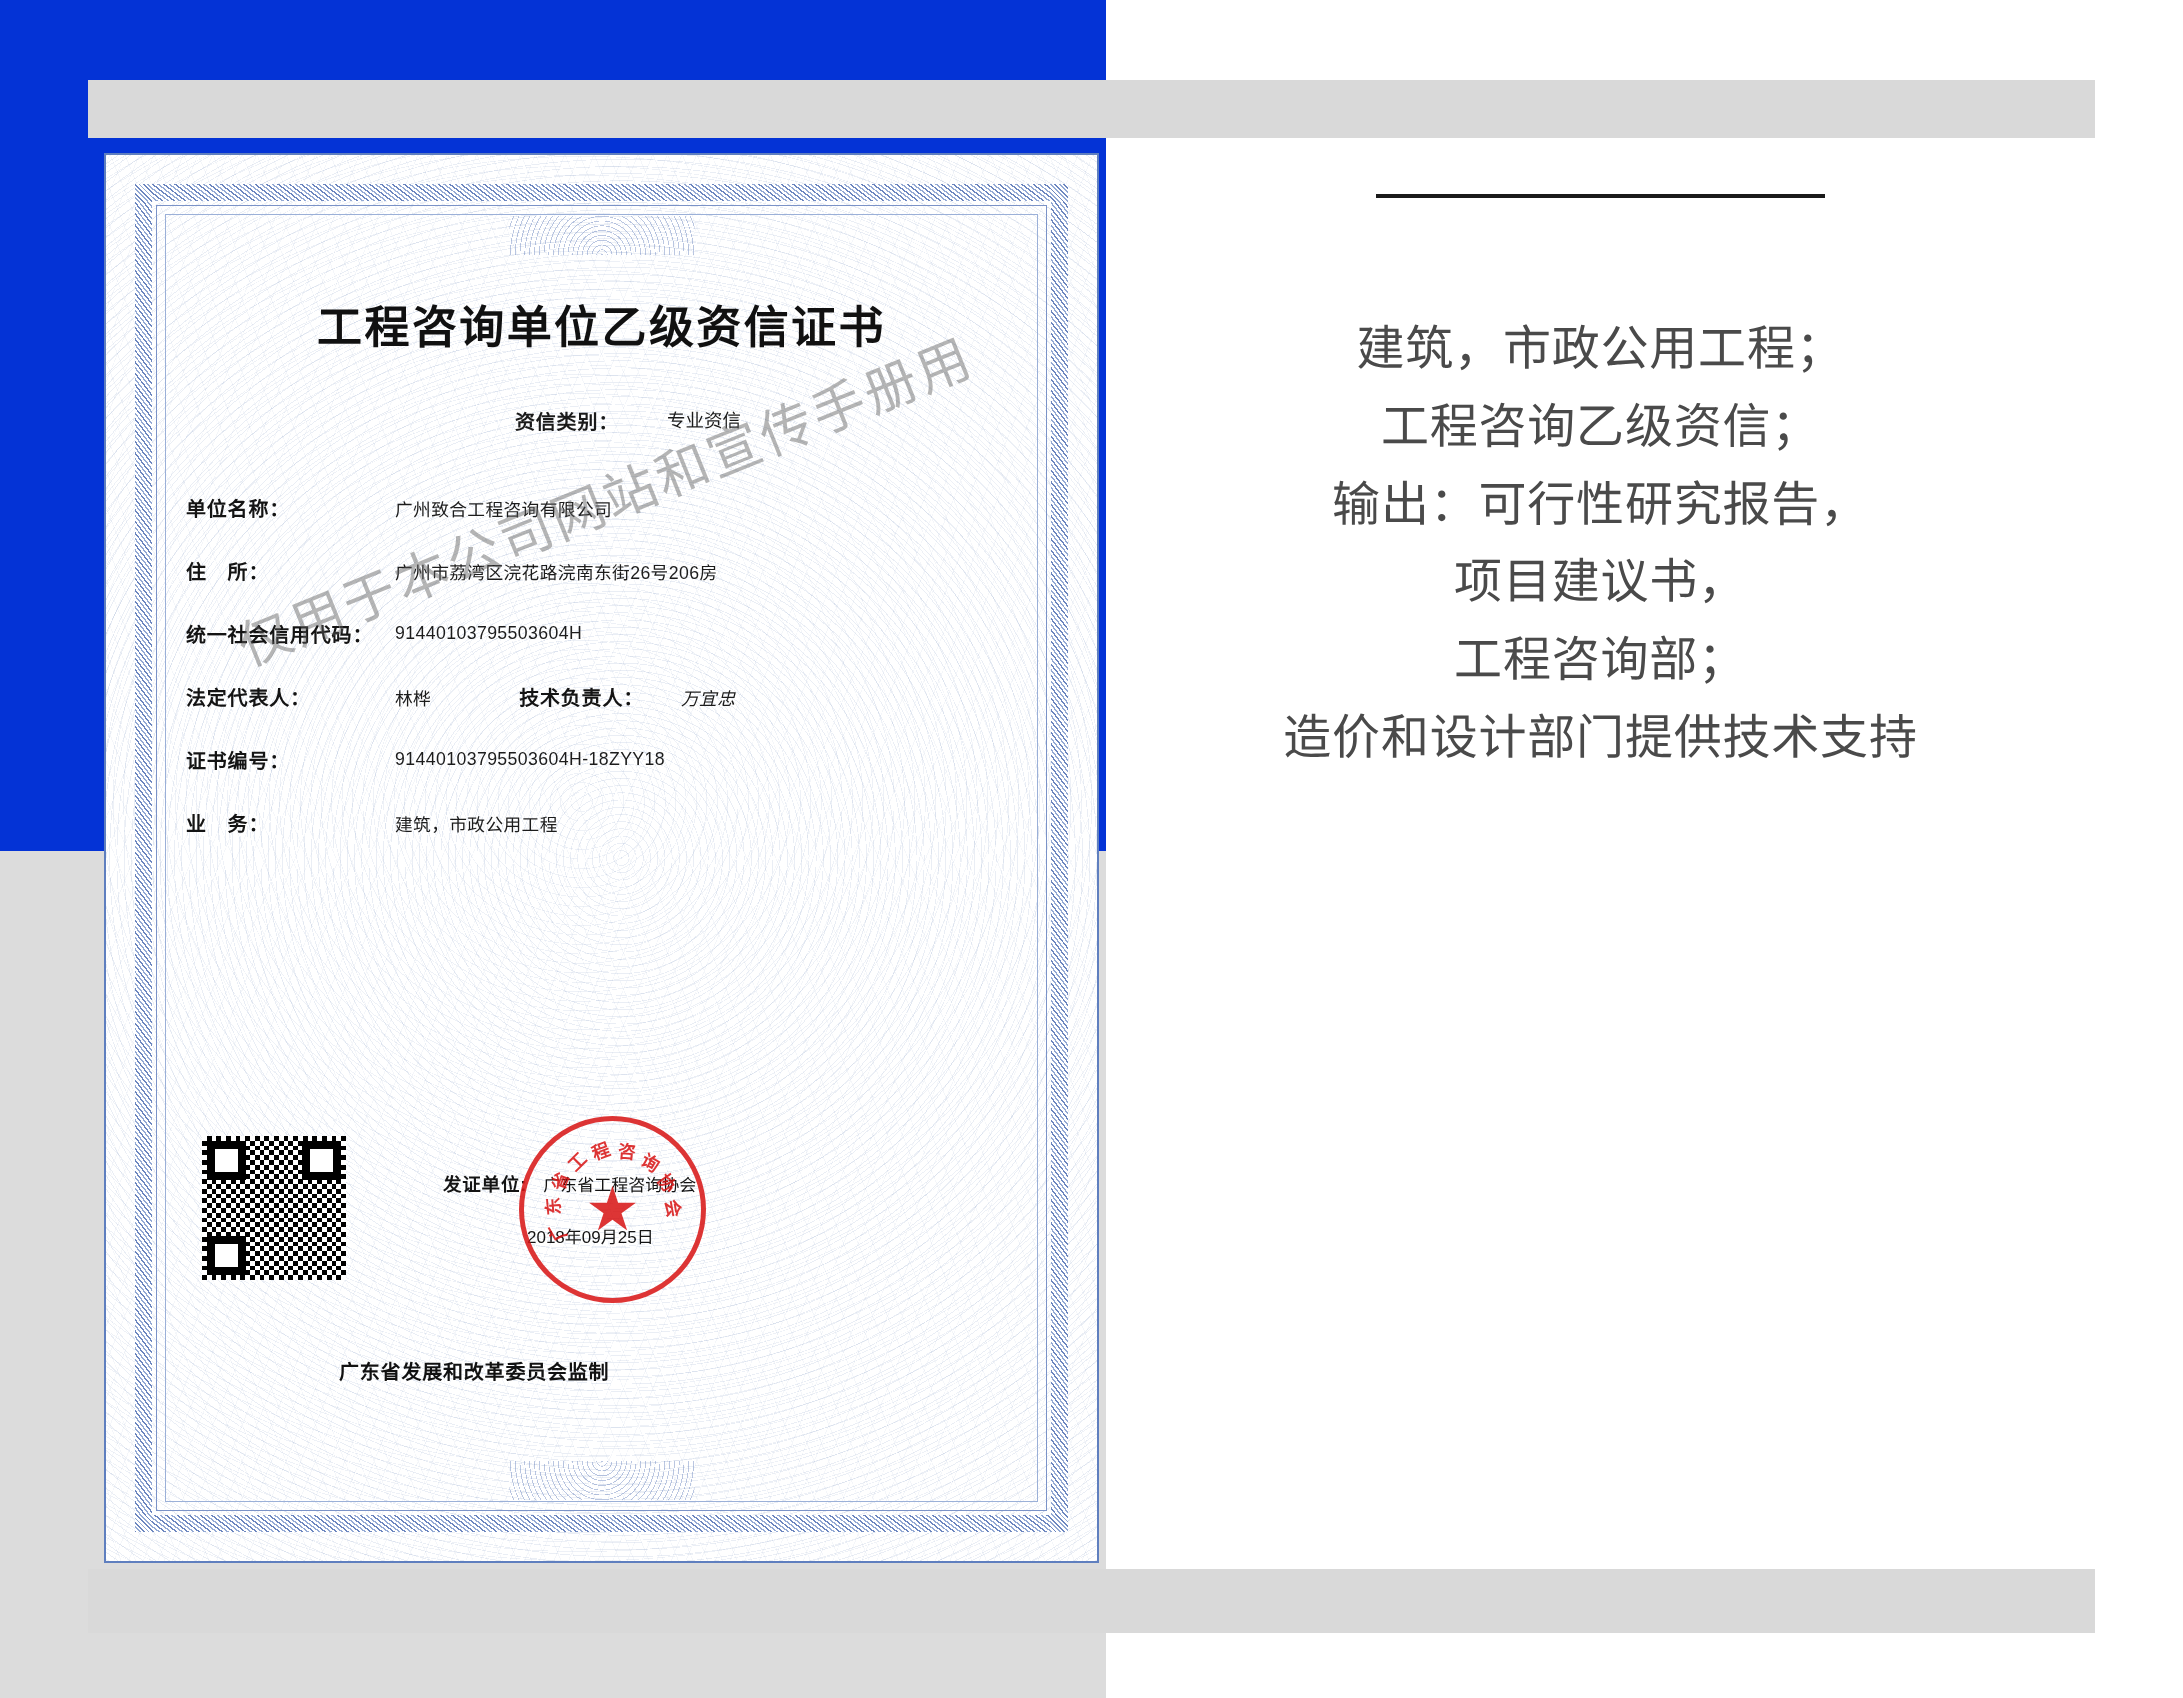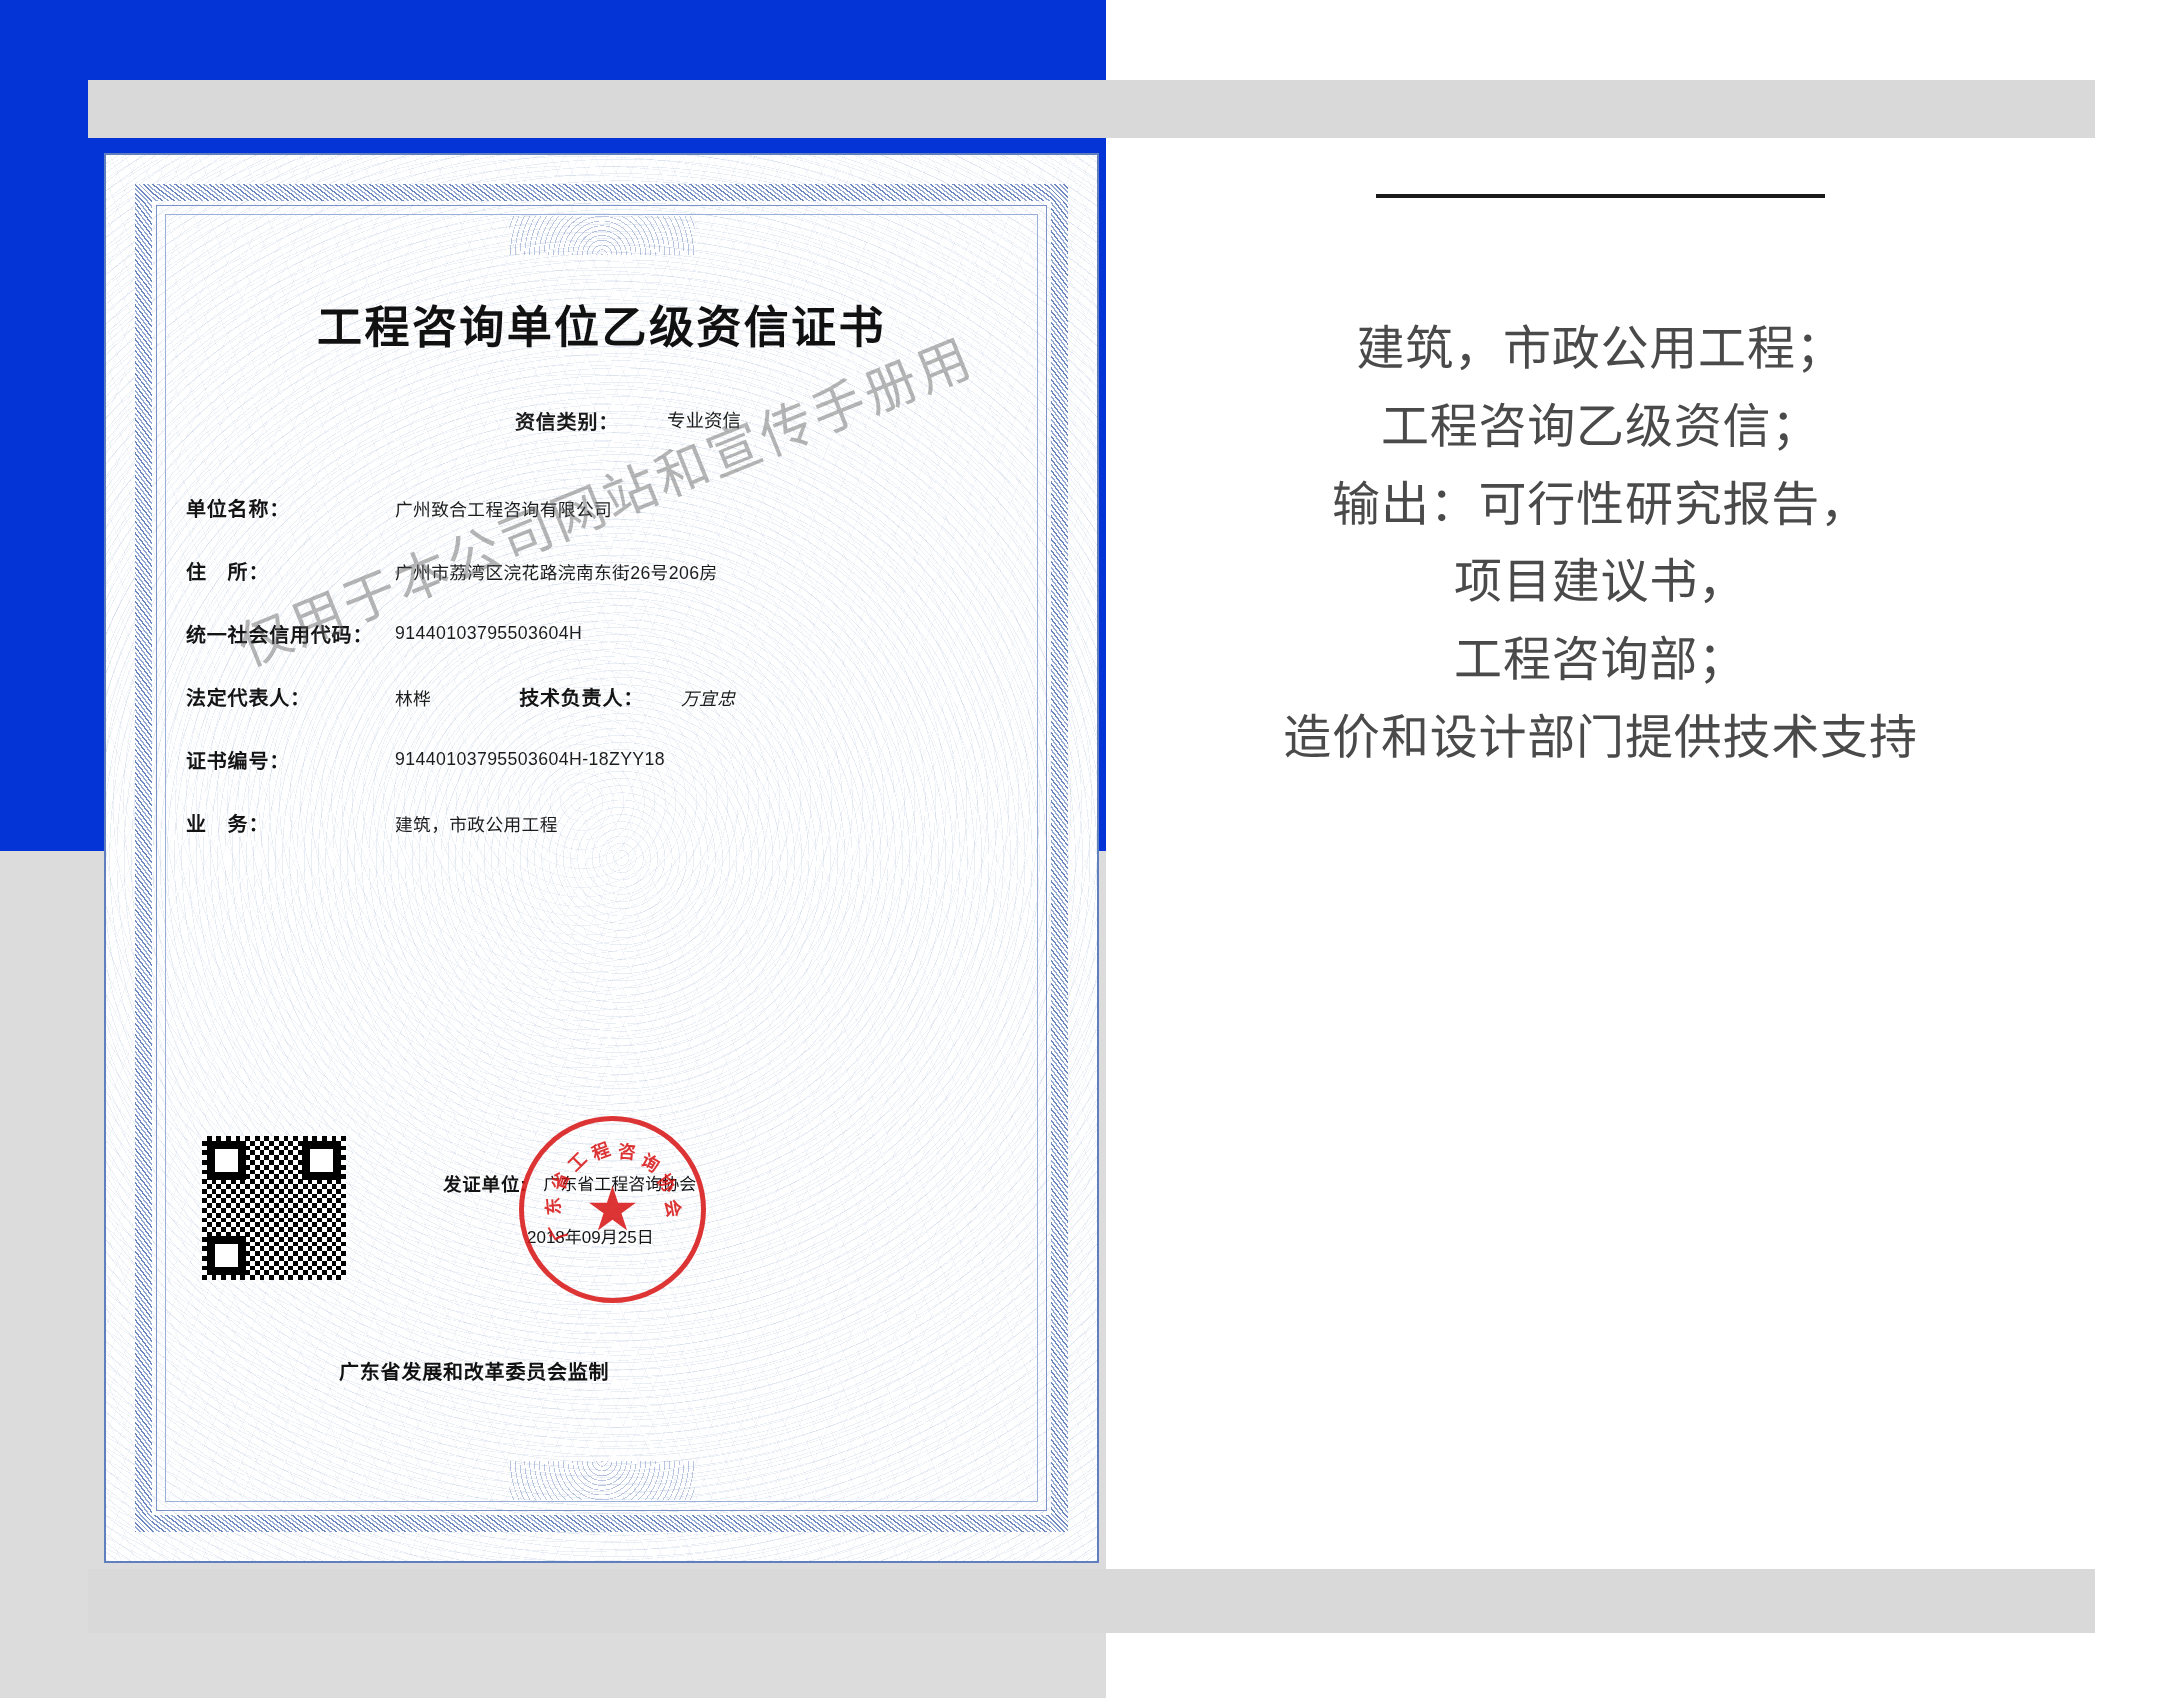--- a/index.html
+++ b/index.html
@@ -195,21 +195,21 @@
     box-sizing: border-box;
   }
 
   .issuer-block {
     position: absolute;
     left: 265px;
     bottom: 241px;
     font-size: 18.5px;
     color: #141414;
   }
-  .issuer-row { display: flex; align-items: flex-start; }
+  .issuer-row { display: flex; align-items: flex-end; }
   .issuer-label { font-weight: bold; letter-spacing: 0.8px; }
   .issuer-name { margin-left: 16px; font-size: 17px; }
   .issue-date { margin-top: 27px; margin-left: 84px; font-size: 17px; }
 
   .seal {
     position: absolute;
     left: 341px;
     bottom: 186px;
     width: 177px; height: 177px;
     border: 5.6px solid #d81414;

